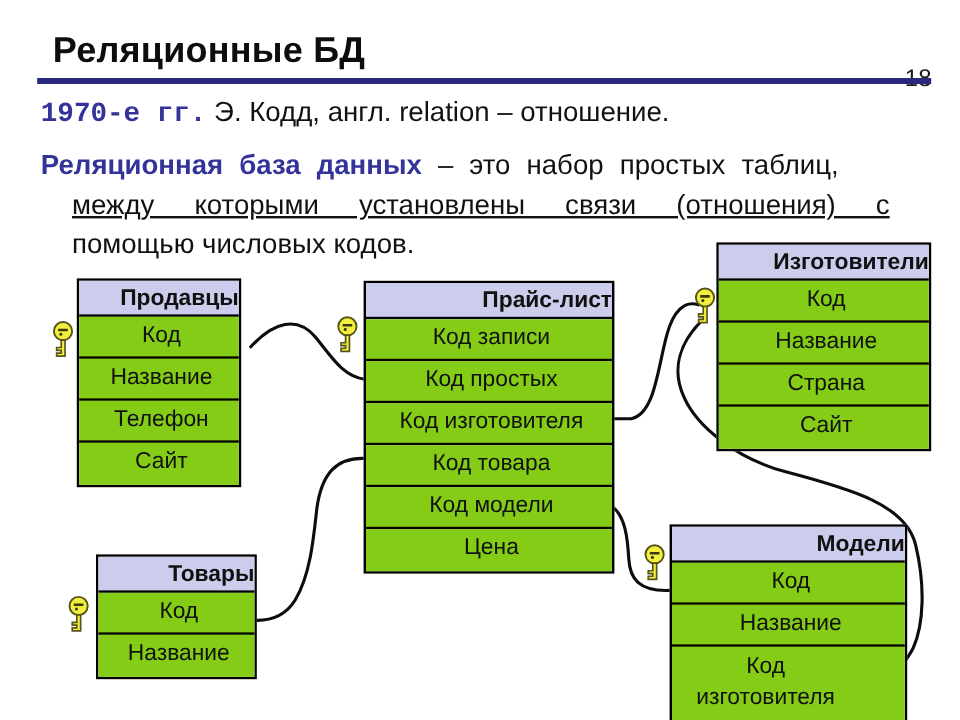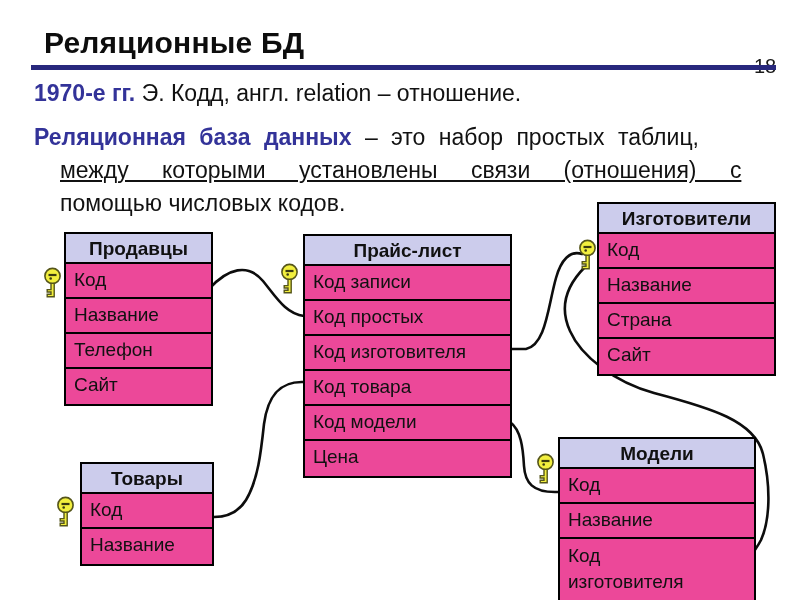--- a/index.html
+++ b/index.html
@@ -23,43 +23,44 @@
   .page-number{
     position:absolute;left:754px;top:20px;font-size:20px;color:#1a1a1a;margin-top:35px;
   }
   .rule{
     position:absolute;left:31px;top:65px;width:745px;height:5px;
     background:var(--rule);
   }
   .intro{
     position:absolute;left:34px;top:80px;font-size:23px;white-space:nowrap;
   }
-  .intro .lead{font-weight:bold;color:var(--accent);}
+  .intro .lead{font-weight:bold;color:var(--accent);font-family:Liberation Mono, monospace;}
   .intro .it{}
   .para-line{position:absolute;font-size:23px;white-space:nowrap;}
   #def-l1{left:34px;top:124px;word-spacing:7px;}
   #def-l1 .lead{font-weight:bold;color:var(--accent);}
   #def-l2{left:60px;top:157px;word-spacing:27px;text-decoration:underline;}
   #def-l3{left:60px;top:190px;}
   
   .dbtable{
     position:absolute;border:2px solid #000;background:#fff;
     font-size:19px;line-height:22px;
   }
   .dbtable .hd{
     height:30px;background:var(--table-header-bg);border-bottom:2px solid #000;
-    font-weight:bold;text-align:center;padding-top:4px;
+    font-weight:bold;text-align:right;padding-top:4px;
   }
   .dbtable .row{
     height:35px;border-bottom:2px solid #000;padding:5px 4px 0 8px;
-    background:#ec4899;
+    background:#84cc16;
+    text-align:center;
   }
   .dbtable .row:last-child{border-bottom:none;}
   .dbtable .row.tall{height:63px;line-height:26px;padding-right:46px;padding-top:4px;}
-  #t-sellers {left:64px; top:232px;width:149px;}
+  #t-sellers {left:64px; top:232px;width:137px;}
   #t-price   {left:303px;top:234px;width:209px;}
   #t-makers  {left:597px;top:202px;width:179px;}
   #t-goods   {left:80px; top:462px;width:134px;}
   #t-models  {left:558px;top:437px;width:198px;}
   
   #links{position:absolute;left:0;top:0;width:800px;height:600px;pointer-events:none;}
   #links path{fill:none;stroke:#0d0d0d;stroke-width:2.6px;stroke-linecap:round;}
   
   .key{position:absolute;width:21px;height:33px;}
 </style>

